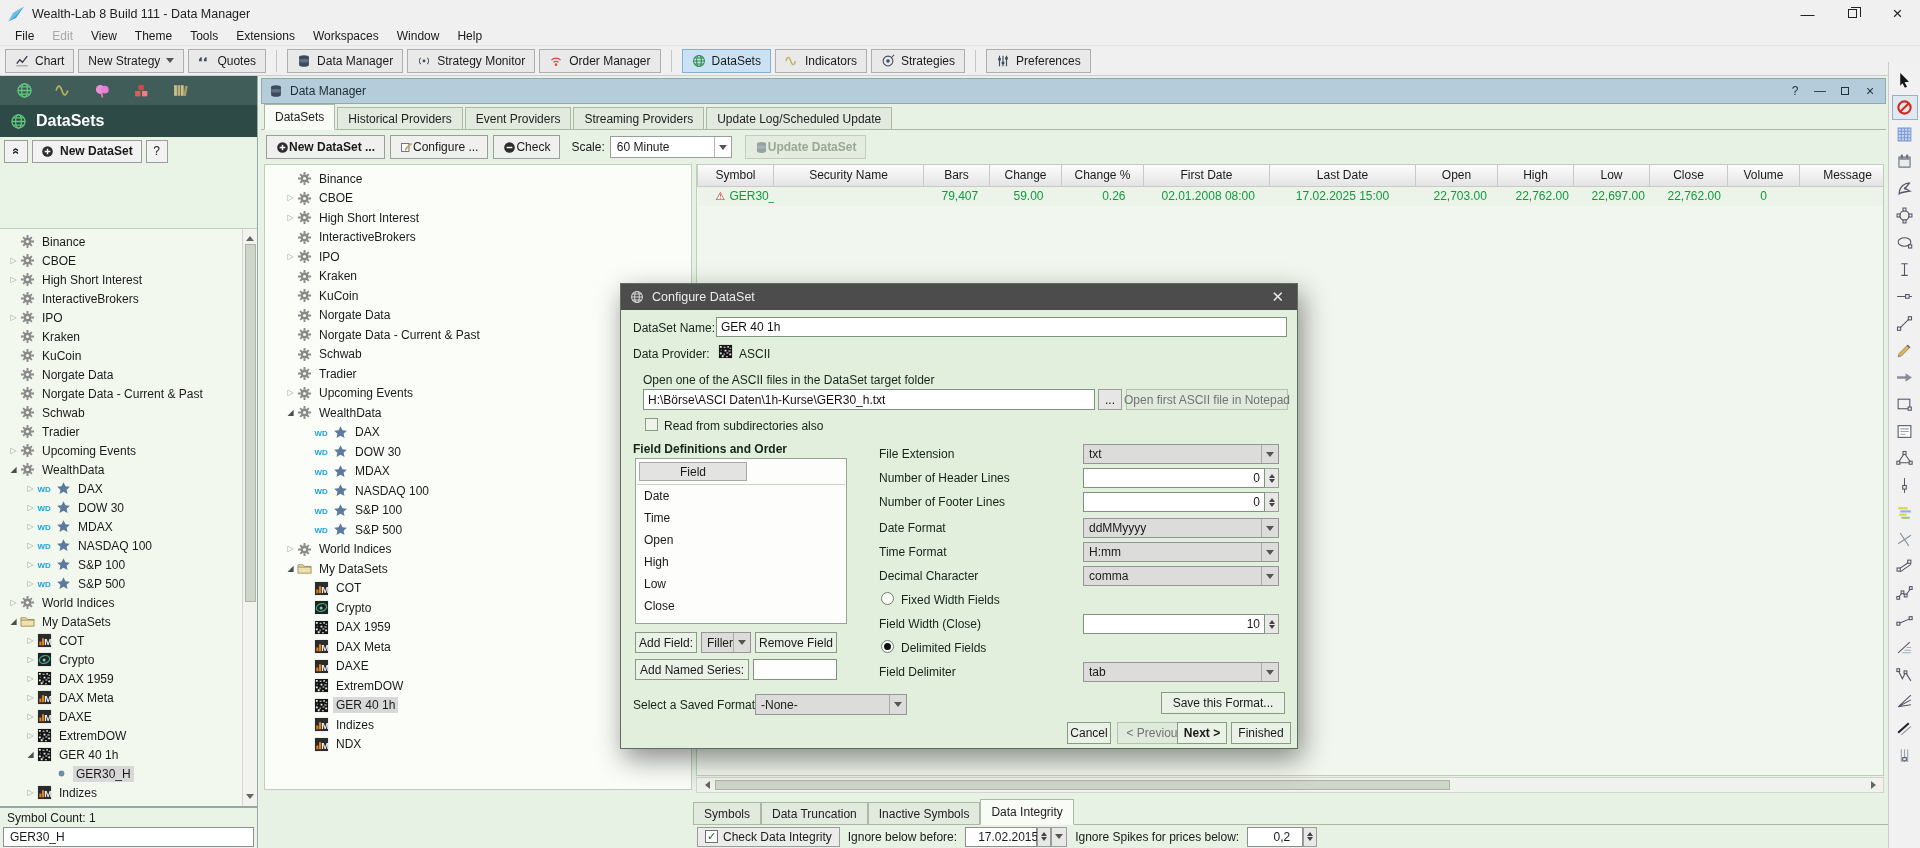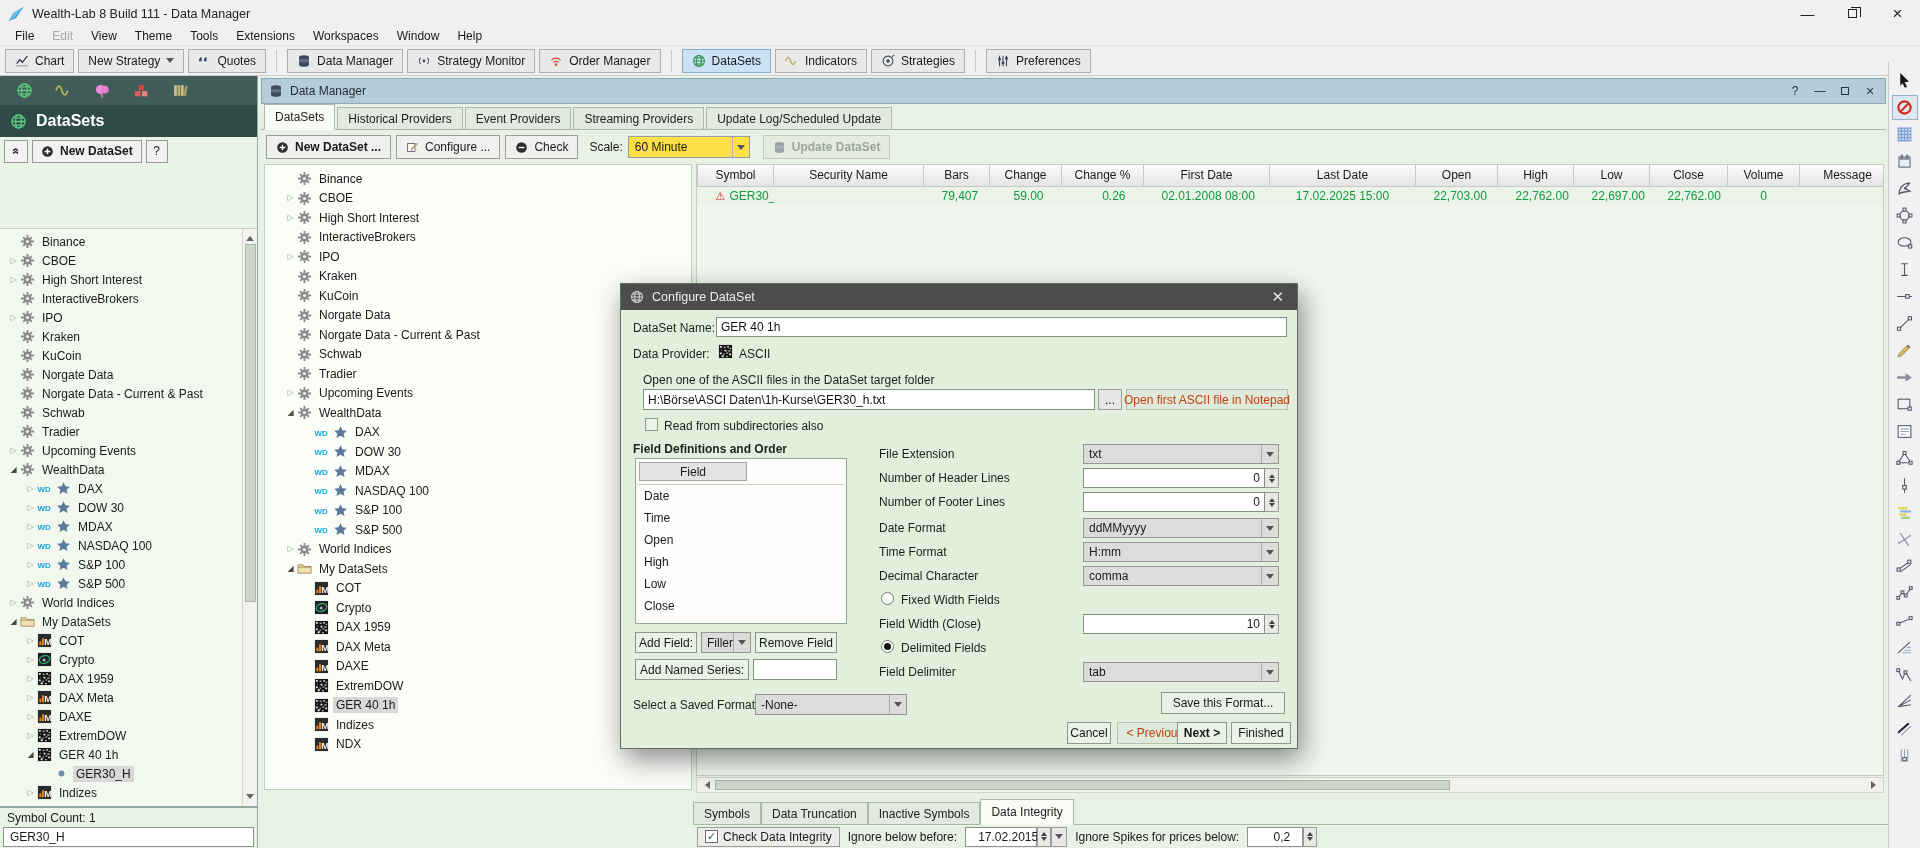--- a/index.html
+++ b/index.html
@@ -50,23 +50,23 @@
   
   #main{position:absolute;left:259px;top:76px;right:32px;bottom:0;background:#e7f1e4}
   #dm-header{position:absolute;left:2px;top:2px;right:2px;height:26px;background:#b5cdda;border:1px solid #8fa8b5;display:flex;align-items:center;gap:7px;padding-left:7px;color:#1c2b33}
   .dm-winbtns{margin-left:auto;display:flex;gap:3px;margin-right:4px}
   .dm-winbtn{width:22px;height:18px;display:flex;align-items:center;justify-content:center;color:#24343c;font-size:12px}
   .dm-restore{width:8px;height:8px;border:1px solid #24343c}
   #dm-tabs{position:absolute;left:2px;top:28px;right:2px;height:26px;display:flex;align-items:flex-end;padding-left:3px;gap:2px;border-bottom:1px solid #a9b9a4}
   .dmtab{height:22px;border:1px solid #a9b9a4;border-bottom:none;background:#e2eadf;display:flex;align-items:center;padding:0 10px;color:#222}
   .dmtab.active{height:26px;background:#f8fbf6;margin-bottom:-1px;border-bottom:1px solid #f8fbf6}
   #dm-toolbar{position:absolute;left:2px;top:56px;right:2px;height:30px;display:flex;align-items:center;gap:5px;padding-left:5px}
-  .dmbtn{height:24px;border:1px solid #9c9c9c;background:#f0f0ee;display:flex;align-items:center;gap:6px;padding:0 9px;font-weight:bold;white-space:nowrap}
+  .dmbtn{height:24px;border:1px solid #9c9c9c;background:#f0f0ee;display:flex;align-items:center;padding:0 9px;font-weight:bold;white-space:nowrap}
   .dmbtn.disabled{border-color:#c2cdbd;background:#e4ecdf;color:#9aa795;font-weight:bold}
-  .select{height:22px;border:1px solid #9c9c9c;background:#fde047;display:flex;align-items:center;width:122px}
+  .select{height:22px;border:1px solid #9c9c9c;background:#ffffff;display:flex;align-items:center;width:122px}
   .select .sel-v{flex:1;padding:0 6px}
   .sel-arrow{width:17px;height:100%;display:flex;align-items:center;justify-content:center;border-left:1px solid #b5b5b5}
   #dm-tree{position:absolute;left:5px;top:88px;width:428px;bottom:58px;background:#fbfdf9;border:1px solid #c0cfbb;overflow:hidden;padding:4px 0 0 14px}
   #dm-table{position:absolute;left:437px;top:88px;right:4px;bottom:72px;background:#f1f7ee;border:1px solid #c0cfbb;overflow:hidden}
   table{border-collapse:collapse;width:100%;table-layout:fixed}
   th{height:21px;background:linear-gradient(#fcfcfc,#e4e4e4);border:1px solid #c9c9c9;border-top:none;font-weight:normal;font-size:12px;padding:0 4px;overflow:hidden;white-space:nowrap}
   td{height:20px;padding:0 18px;font-size:12px;color:#0d9c3c;white-space:nowrap;overflow:hidden;background:#ecf3e8}
   td.num{text-align:right}
   td.ctr{text-align:center}
   .warn{color:#d42a1e;font-size:11px;margin-right:4px}
@@ -87,21 +87,21 @@
   .rtool{width:26px;height:25px;display:flex;align-items:center;justify-content:center;border:1px solid transparent}
   .rtool.pressed{border-color:#9ab0c8;background:#dfe9f2}
   
   #dialog{position:absolute;left:620px;top:283px;width:678px;height:466px;background:#e1efdc;border:1px solid #5f6f5f;box-shadow:4px 10px 26px rgba(0,0,0,.45);z-index:50}
   #dlg-title{position:absolute;left:0;top:0;right:0;height:26px;background:#4c4c4c;color:#ececec;display:flex;align-items:center;gap:8px;padding:0 9px;font-size:12.5px}
   #dlg-close{margin-left:auto;font-size:15px;color:#e8e8e8;padding:0 4px}
   .dlbl{position:absolute;font-size:12px;color:#15251a;white-space:nowrap}
   .dinput{position:absolute;height:20px;background:#fff;border:1px solid #7e957c;font-family:"Liberation Sans","DejaVu Sans",sans-serif;font-size:12px;padding:0 4px;color:#111}
   .dbtn{position:absolute;height:21px;border:1px solid #8a9a88;background:#eaf2e7;display:flex;align-items:center;justify-content:center;font-size:12px;padding:0 6px;white-space:nowrap}
   .dbtn.gray{background:#e6e6e4;border-color:#9c9c9c}
-  .dbtn.disabled{color:#c2410c;background:#dfe9dc;border-color:#b4c3b1}
+  .dbtn.disabled{color:#737373;background:#dfe9dc;border-color:#b4c3b1}
   .ddd{position:absolute;height:20px;background:#dcdcda;border:1px solid #959595;display:flex;align-items:center}
   .ddd .dd-v{flex:1;padding:0 5px;overflow:hidden;white-space:nowrap}
   .ddd .dd-a{width:17px;height:100%;display:flex;align-items:center;justify-content:center;border-left:1px solid #aaa}
   .dspin{position:absolute;height:20px;display:flex}
   .dspin .sp-v{background:#fff;border:1px solid #7e957c;flex:1;display:flex;align-items:center;justify-content:flex-end;padding:0 4px}
   .radio{position:absolute;width:13px;height:13px;border:1px solid #6f7f6f;border-radius:50%;background:#fbfbf8}
   .radio.on::after{content:"";position:absolute;left:2px;top:2px;width:7px;height:7px;border-radius:50%;background:#101010}
   .dcheck{position:absolute;width:13px;height:13px;border:1px solid #8a9a88;background:#eef4ea}
   #dlg-list{position:absolute;left:14px;top:174px;width:212px;height:166px;background:#fdfefb;border:1px solid #93a891}
   #dlg-list .lhead{margin:3px;width:108px;height:19px;background:#e3e3e1;border:1px solid #a8a8a8;display:flex;align-items:center;justify-content:center}

